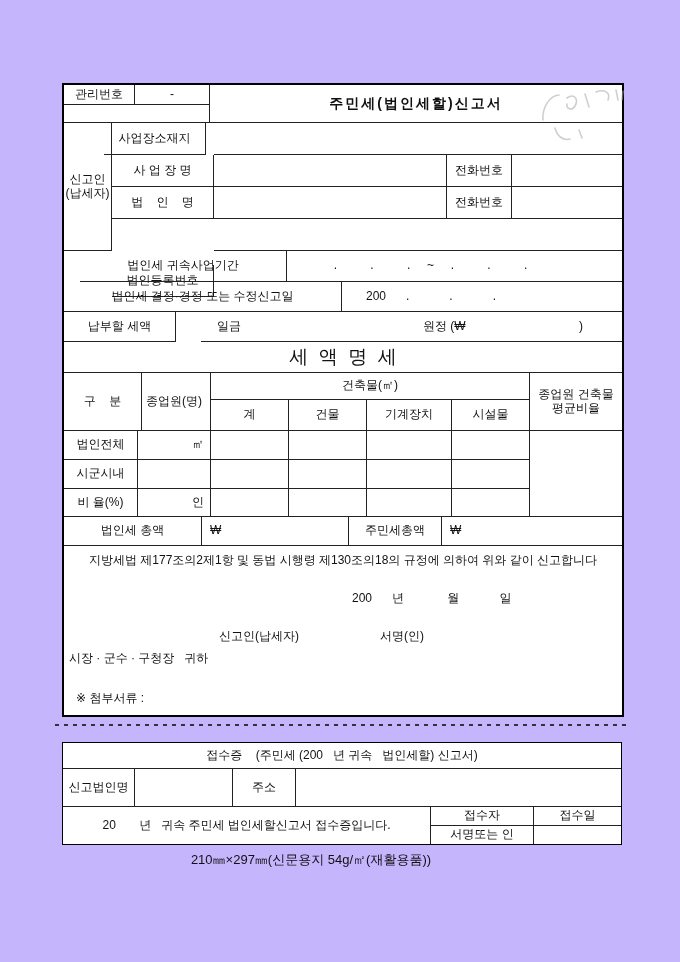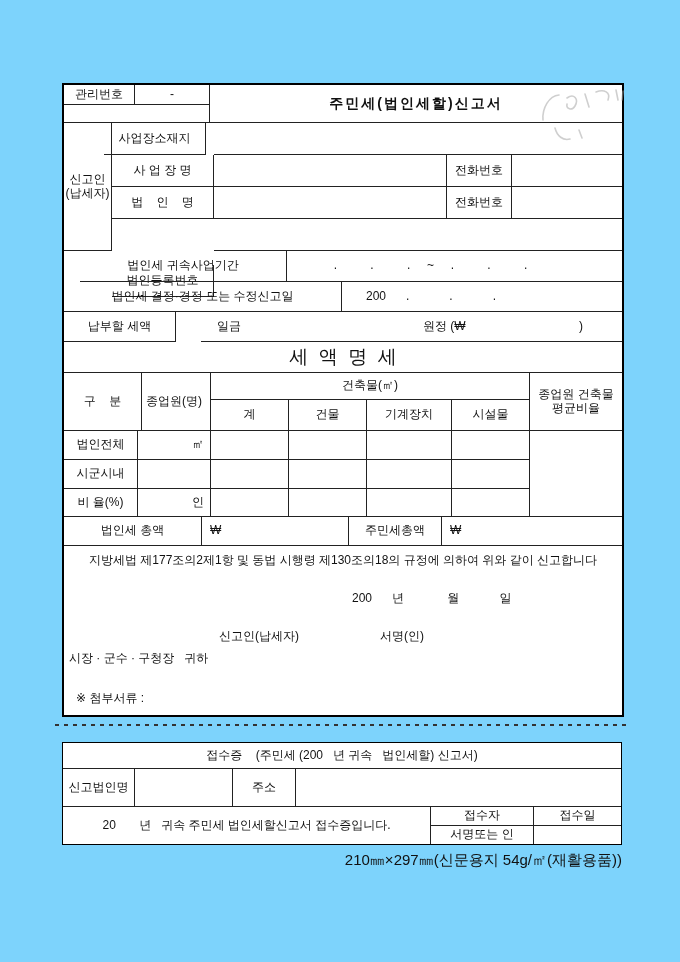--- a/index.html
+++ b/index.html
@@ -1,18 +1,18 @@
 <!DOCTYPE html>
 <html><head>
 <meta charset="utf-8">
 <style>
   * { margin:0; padding:0; box-sizing:border-box; }
   html,body { background:#888; }
   .page {
-    position:relative; width:680px; height:962px; background:#7dd3fc;
+    position:relative; width:680px; height:962px; background:#c4b5fd;
     font-family:"Liberation Sans","DejaVu Sans",sans-serif; color:#111;
     overflow:hidden; margin:0 auto;
   }
   .sheet-box {
     position:absolute; box-sizing:content-box; border:2px solid #000; background:#fff;
   }
   .cell {
     position:absolute; display:flex; align-items:center; justify-content:center;
     font-size:12px; color:#111; line-height:1.15; overflow:visible;
   }
@@ -22,22 +22,22 @@
   .right { justify-content:flex-end; }
   .col   { flex-direction:column; }
   .pre   { white-space:pre; }
   .title-text { font-size:14px; font-weight:700; letter-spacing:2px; }
   .abs-text { position:absolute; font-size:12px; white-space:pre; color:#111; }
   .dashed-line {
     position:absolute; left:55px; top:724px; width:573px; height:2px;
     background:repeating-linear-gradient(90deg,#333 0 4px,transparent 4px 9px);
   }
   .footer-note {
-    position:absolute; left:0; top:851px; width:622px; text-align:right;
-    font-size:15px; white-space:pre;
+    position:absolute; left:0; top:851px; width:622px; text-align:center;
+    font-size:13px; white-space:pre;
   }
   .stamp { position:absolute; left:533px; top:84px; opacity:.55; }
 </style>
 </head>
 <body>
 
 <div class="page">
 
   <div class="sheet-box" style="left:62px;top:83px;width:558px;height:630px;">
 

